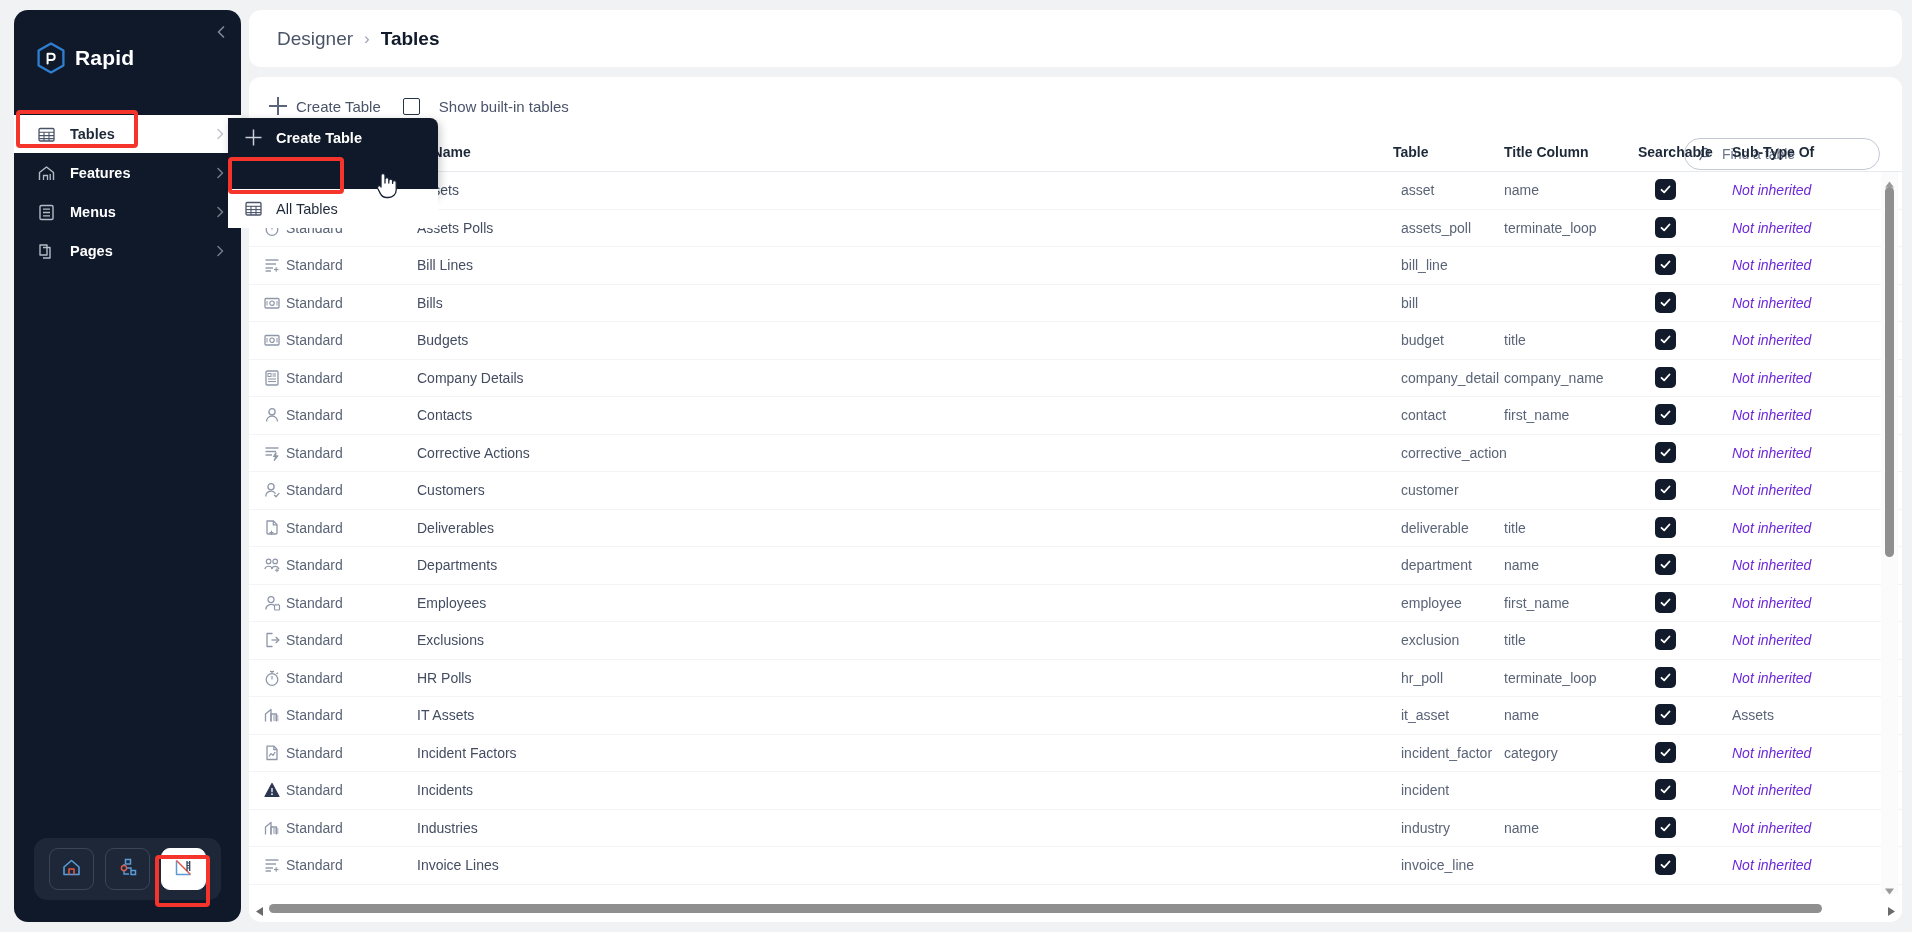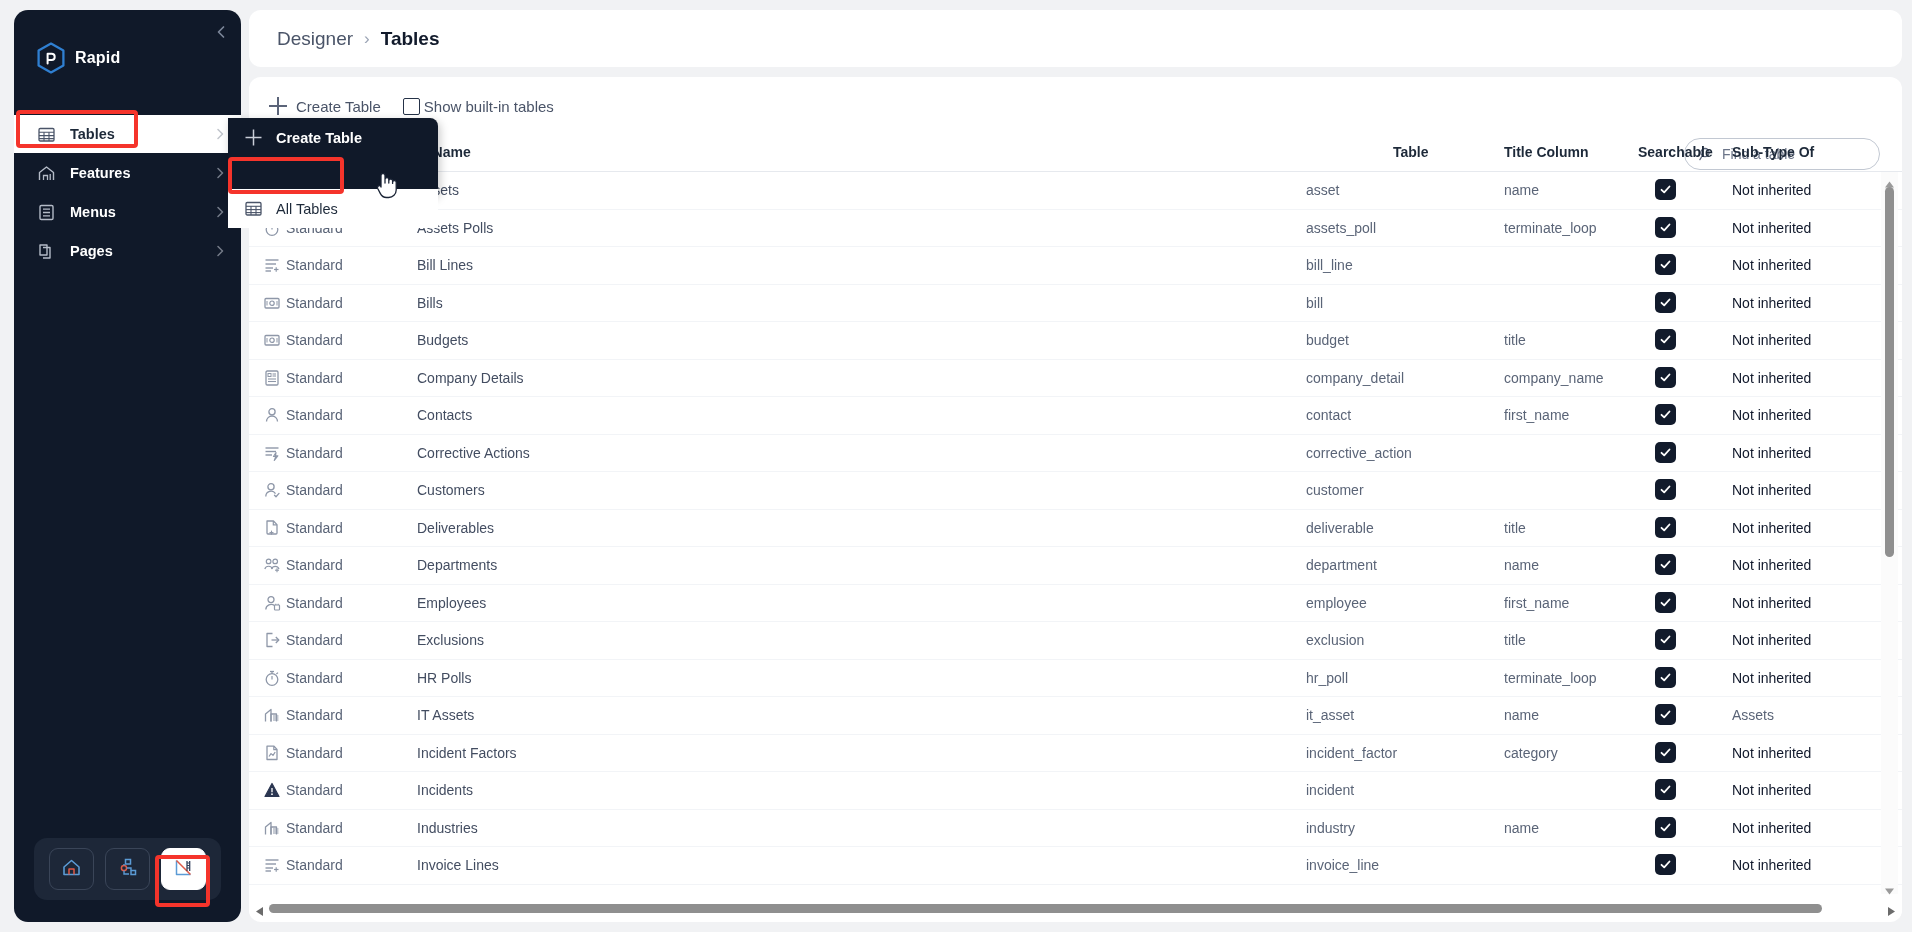--- a/index.html
+++ b/index.html
@@ -27,21 +27,21 @@
     cursor: pointer;
   }
   .collapse-btn svg { display:block; }
 
   .brand {
     position: absolute; left: 22px; top: 32px;
     display: flex; align-items: center; gap: 9px;
   }
   .brand-mark { width: 30px; height: 32px; position: relative; }
   .brand-name {
-    color: #ffffff; font-size: 16px; font-weight: bold; letter-spacing: .2px;
+    color: #ffffff; font-size: 21px; font-weight: bold; letter-spacing: .2px;
   }
 
   .nav { position: absolute; left: 0; top: 105px; width: 227px; }
   .nav-item {
     position: relative;
     height: 38px;
     display: flex; align-items: center;
     padding: 0 14px 0 22px;
     cursor: pointer;
     margin-bottom: 0px;
@@ -106,21 +106,21 @@
     margin-right: 22px;
   }
   .tb-create .plus { width: 18px; height: 18px; position: relative; }
   .tb-create .plus::before, .tb-create .plus::after {
     content:''; position:absolute; background:#5b6479;
   }
   .tb-create .plus::before { left:0; top:8px; width:18px; height:1.6px; }
   .tb-create .plus::after { top:0; left:8px; height:18px; width:1.6px; }
   .tb-create .lbl { font-size: 15px; color: #4a5468; }
 
-  .tb-check { display: flex; align-items: center; gap: 4px; cursor: pointer; }
+  .tb-check { display: flex; align-items: center; gap: 19px; cursor: pointer; }
   .tb-check .box {
     width: 17px; height: 17px; border: 1.6px solid #253247; border-radius: 2px;
     background: #fff;
   }
   .tb-check .lbl { font-size: 15px; color: #4a5468; }
 
   .search-box {
     position: absolute; right: 22px; top: 13px;
     width: 196px; height: 32px;
     border: 1px solid #c2c8d2; border-radius: 16px;
@@ -154,24 +154,24 @@
     overflow: hidden;
   }
   .trow {
     position: relative; height: 37.5px;
     border-bottom: 1px solid #f2f4f7;
   }
   .cell { position: absolute; top: 10px; font-size: 14px; color: #5a6477; white-space: nowrap; }
   .cell-icon { position: absolute; top: 9px; left: 14px; width: 18px; height: 18px; }
   .cell-type { left: 37px; }
   .cell-name { left: 168px; color: #434d61; }
-  .cell-table { left: 1057px; }
+  .cell-table { left: 1152px; }
   .cell-title { left: 1255px; }
   .cell-sub { left: 1483px; }
-  .cell-sub.na { color: #0f172a; }
+  .cell-sub.na { color: #6d28d9; font-style: italic; }
   .cell-check { position: absolute; top: 7px; left: 1406px; }
   .chk {
     width: 21px; height: 21px; border-radius: 5px; background: #121b2c;
     display: flex; align-items: center; justify-content: center;
   }
   .chk svg { display:block; }
 
   
   .vscroll {
     position: absolute; right: 4px; top: 37px; bottom: 28px; width: 17px;

